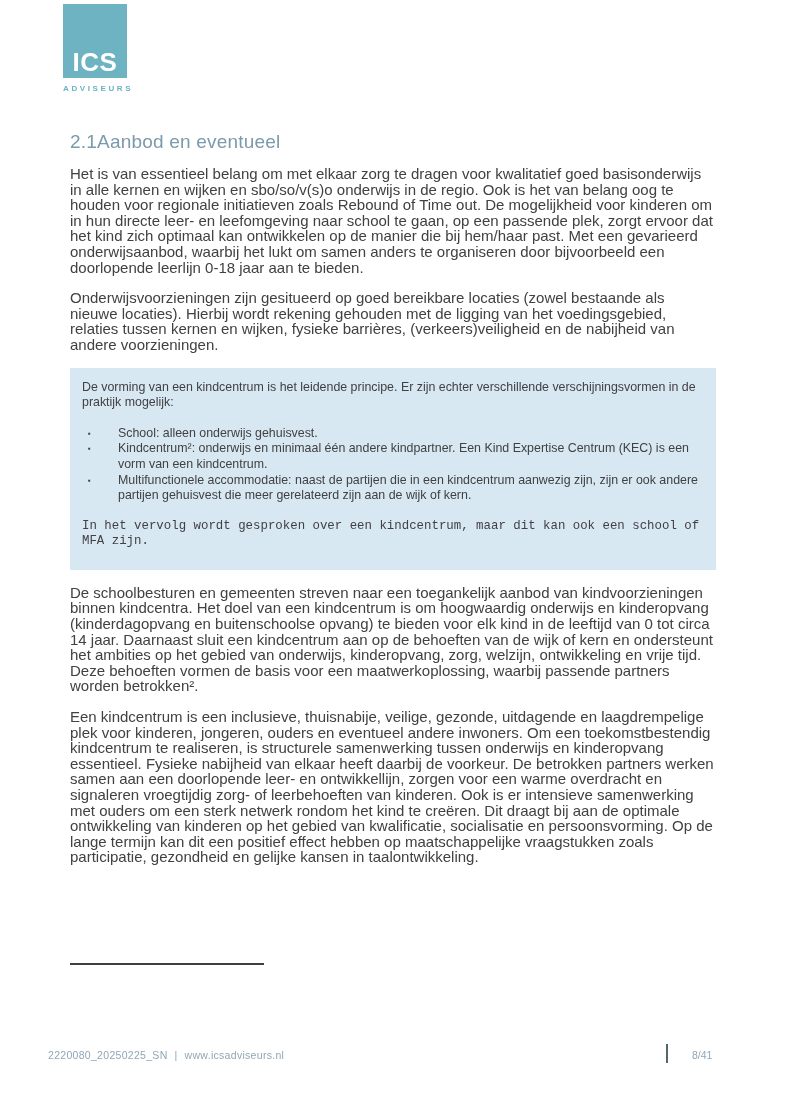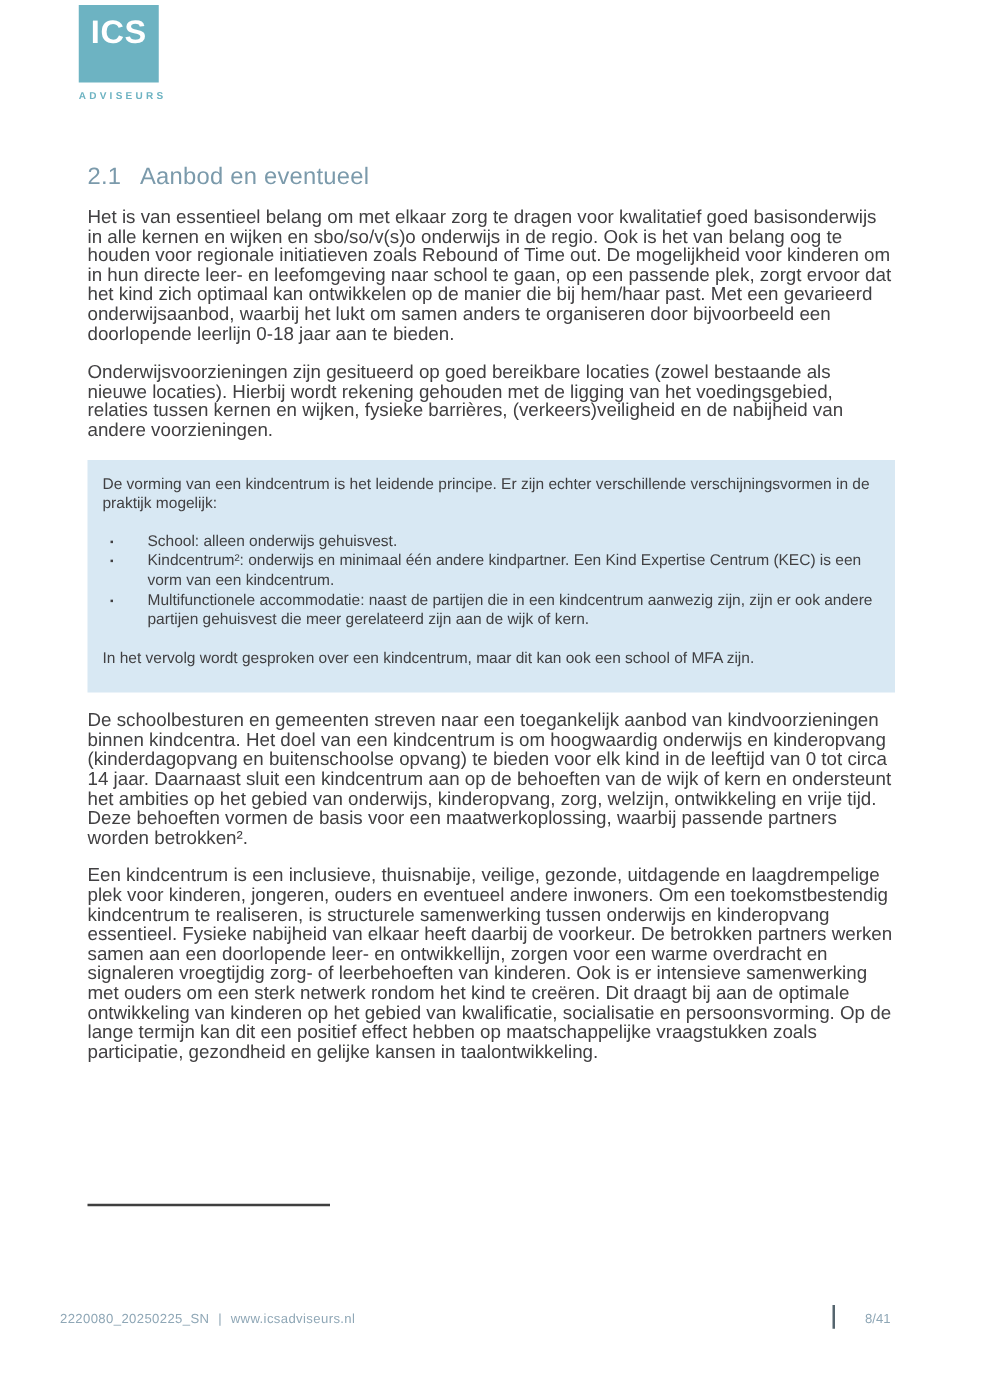--- a/index.html
+++ b/index.html
@@ -9,23 +9,23 @@
     height: 1117px;
     background: #ffffff;
     font-family: "Liberation Sans", "DejaVu Sans", sans-serif;
     color: #414042;
     overflow: hidden;
   }
 
   
   .logo { position: absolute; left: 63px; top: 4px; width: 64px; text-align: center; }
   .logo-square {
-    width: 64px; height: 62px;
+    width: 64px; height: 74px;
     background: #6db3c2;
-    display: flex; align-items: flex-start; justify-content: center;
+    display: flex; align-items: flex-end; justify-content: center;
   }
   .logo-square .logo-text {
     color: #ffffff; font-weight: bold; font-size: 26px; letter-spacing: 0.5px;
     padding-top: 6px;
   }
   .logo-sub {
     margin-top: 6px;
     color: #6db3c2; font-weight: bold; font-size: 8px; letter-spacing: 2.6px;
     white-space: nowrap;
   }
@@ -33,39 +33,39 @@
   
   .content { position: absolute; left: 70px; top: 131px; width: 646px; }
 
   h2.section-heading {
     font-weight: 400;
     font-size: 19px;
     color: #7b9aab;
     margin: 0 0 13px 0;
     letter-spacing: 0.2px;
   }
-  h2.section-heading .sec-num { display: inline-block; margin-right: 15px; }
+  h2.section-heading .sec-num { display: inline-block; }
   h2.section-heading.second { margin-top: 25px; margin-bottom: 15px; }
 
   p.body-par {
     font-size: 15px;
     line-height: 15.6px;
     margin: 0 0 15px 0;
   }
 
   
   .infobox {
     background: #d8e8f3;
     padding: 12px 14px 20px 12px;
     margin: 0 0 15px 0;
     font-size: 12.4px;
     line-height: 15.6px;
   }
   .infobox .intro { margin: 0 0 15px 0; }
-  .infobox .outro { margin: 15px 0 0 0; }
+  .infobox .outro { margin: 15px 0 0 0; font-family: Liberation Mono, monospace; }
   .bullet-row { display: flex; padding-left: 4px; }
   .bullet-row .bullet {
     flex: 0 0 30px;
     font-size: 8px;
     line-height: 15.6px;
     padding-left: 2px;
   }
   .bullet-row .bullet-text { flex: 1; }
 
   

